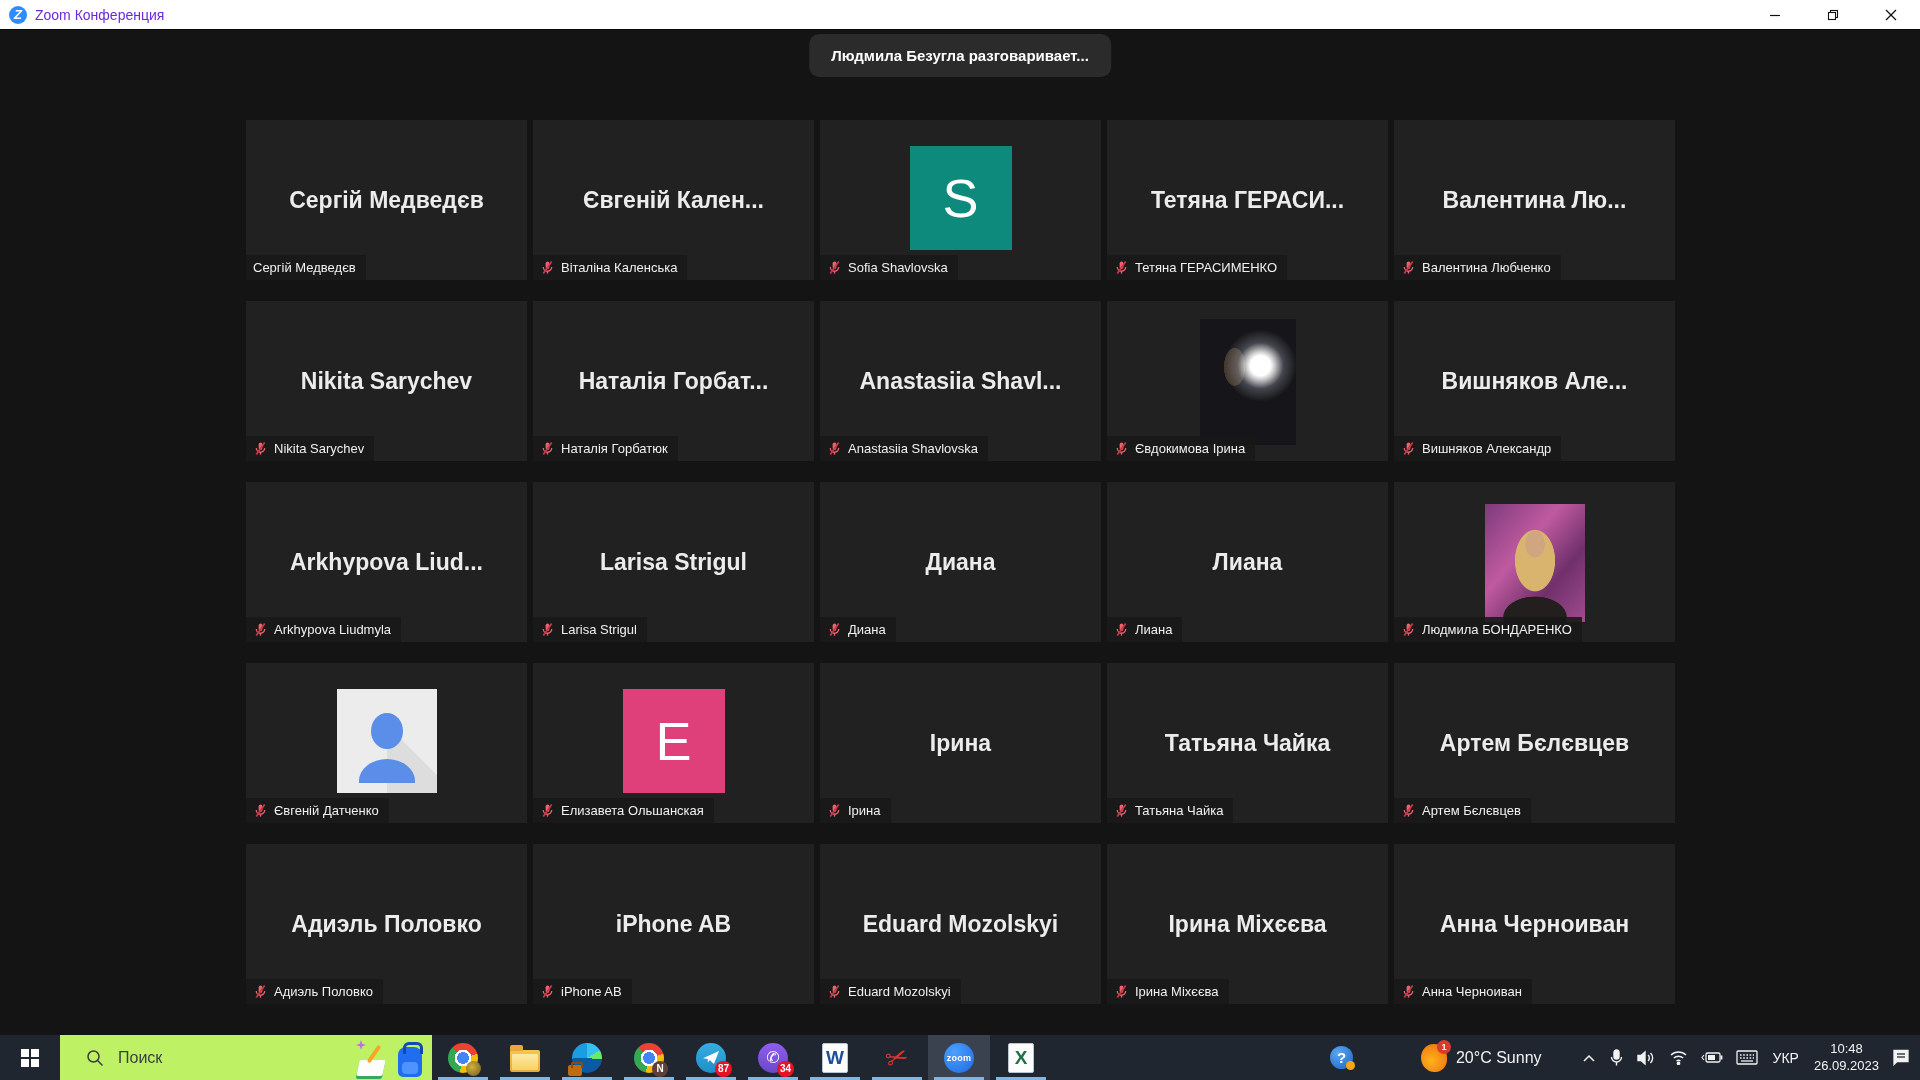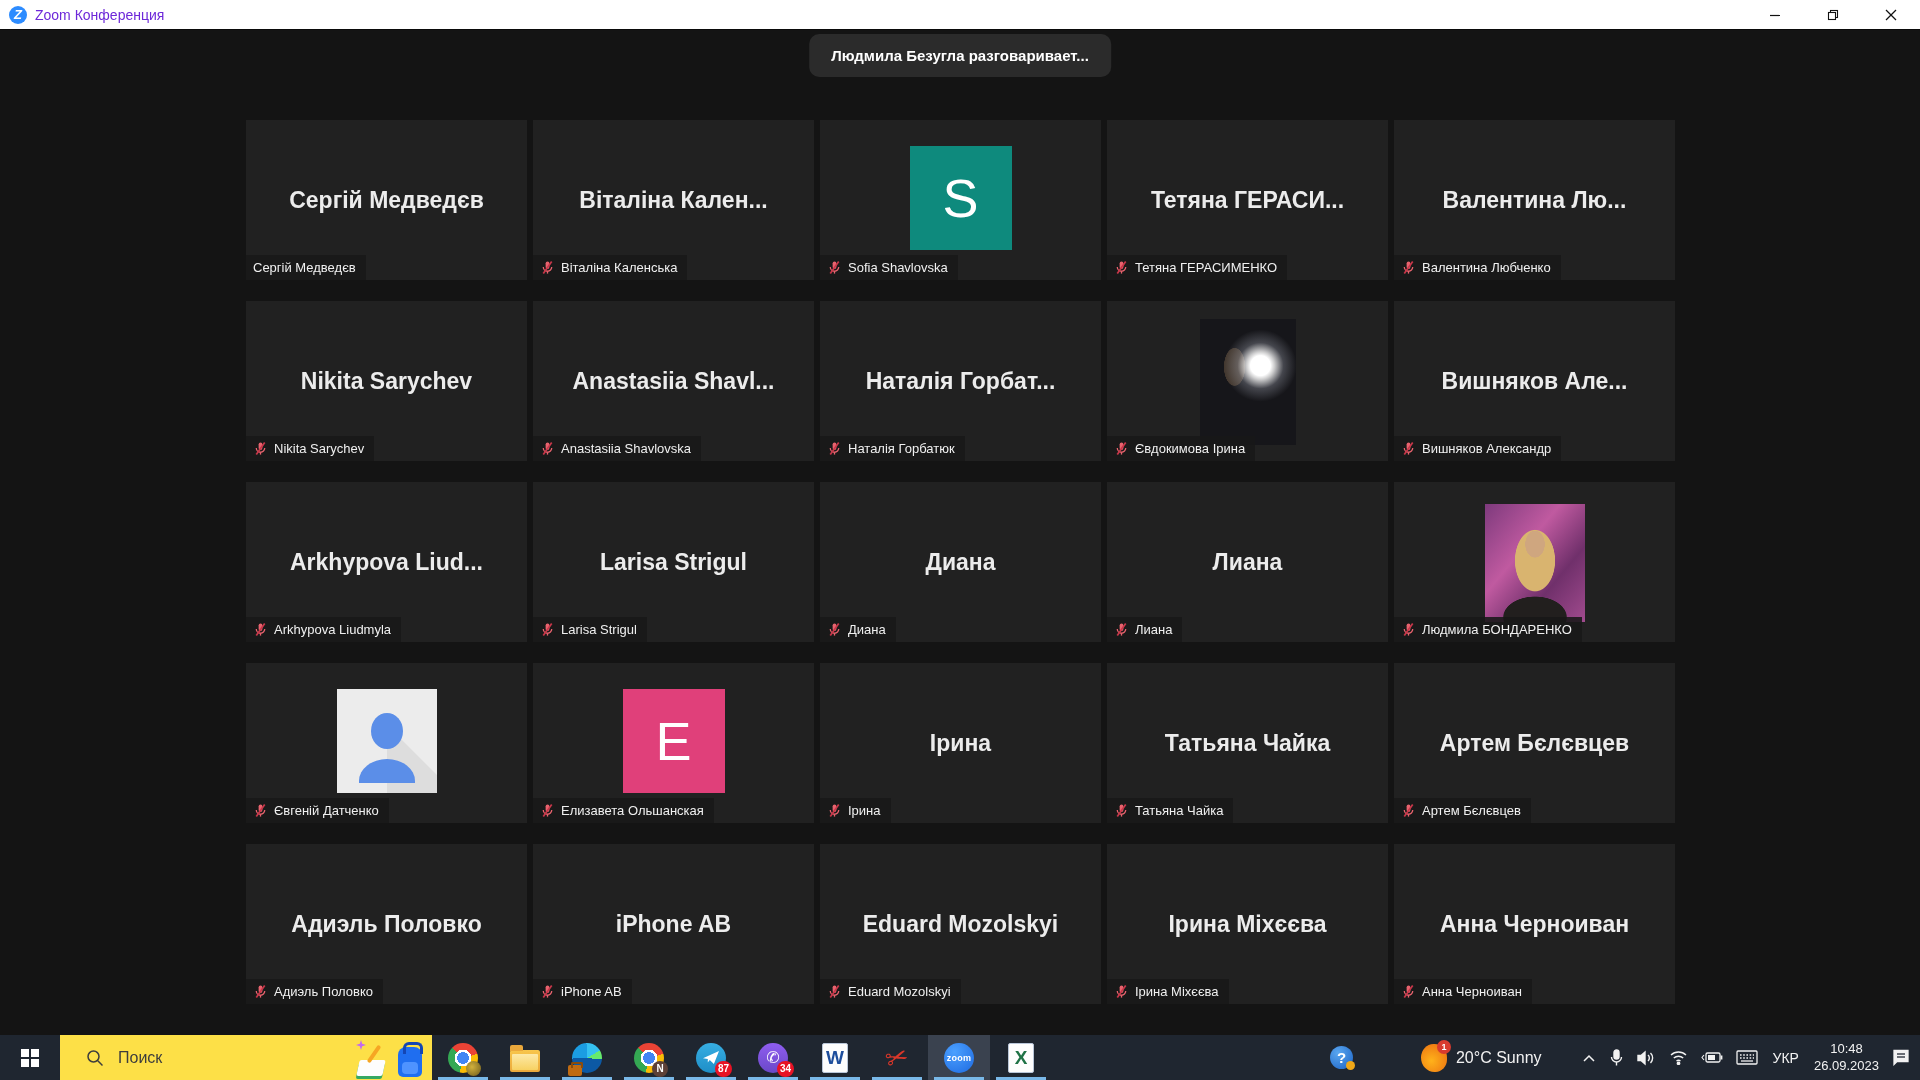--- a/index.html
+++ b/index.html
@@ -61,21 +61,21 @@
               radial-gradient(ellipse 18px 32px at 36% 38%, #43382f 0 58%, transparent 60%),
               #16161a; }
 
   
   .taskbar { position:absolute; bottom:0; left:0; width:1920px; height:45px; background:#1f2630;
              display:flex; align-items:stretch; }
   .start-btn { width:60px; display:flex; align-items:center; justify-content:center; }
   .win-logo { display:grid; grid-template-columns:8px 8px; grid-template-rows:8px 8px; gap:2px; }
   .win-logo span { background:#fff; }
 
-  .search-box { width:372px; background:#fde047; display:flex; align-items:center; position:relative; }
+  .search-box { width:372px; background:#bef264; display:flex; align-items:center; position:relative; }
   .search-box .mag { margin:0 14px 0 26px; }
   .search-box .ph { font-size:16px; color:#3d3d3d; }
   .search-deco { position:absolute; right:6px; bottom:0; width:70px; height:44px; }
   .deco-book { position:absolute; left:2px; bottom:4px; width:26px; height:16px; background:#fdfdfd;
                border-radius:2px; transform:skewX(-12deg); box-shadow:0 3px 0 #35a862; }
   .deco-pencil { position:absolute; left:16px; bottom:16px; width:4px; height:20px; background:#f6a623;
                  transform:rotate(35deg); border-radius:2px; }
   .deco-pack { position:absolute; right:4px; bottom:3px; width:24px; height:30px; background:#1f6ef0;
                border-radius:8px 8px 5px 5px; }
   .deco-pack::before { content:""; position:absolute; left:5px; top:-5px; width:14px; height:9px;
@@ -175,21 +175,21 @@
 <div class="content">
   <div class="toast">Людмила Безугла разговаривает...</div>
   <div class="grid">
       <div class="tile">
         <div class="center-name">Сергій Медведєв</div>
         <div class="nameplate">
           <span class="nm-text">Сергій Медведєв</span>
         </div>
       </div>
       <div class="tile">
-        <div class="center-name">Віталіна Кален...</div>
+        <div class="center-name">Євгеній Кален...</div>
         <div class="nameplate">
           <span style="display: flex;">
             <svg width="15" height="15" viewBox="0 0 16 16">
               <rect x="6" y="1.5" width="4" height="8" rx="2" fill="#e8636e"></rect>
               <path d="M3.5 7.5 a4.5 4.5 0 0 0 9 0" stroke="#e8636e" fill="none" stroke-width="1.4"></path>
               <line x1="8" y1="12" x2="8" y2="14.5" stroke="#e8636e" stroke-width="1.4"></line>
               <line x1="12.5" y1="1.5" x2="3.5" y2="14.5" stroke="#c9374a" stroke-width="1.8"></line>
             </svg>
           </span>
           <span class="nm-text">Віталіна Каленська</span>
@@ -245,45 +245,45 @@
               <rect x="6" y="1.5" width="4" height="8" rx="2" fill="#e8636e"></rect>
               <path d="M3.5 7.5 a4.5 4.5 0 0 0 9 0" stroke="#e8636e" fill="none" stroke-width="1.4"></path>
               <line x1="8" y1="12" x2="8" y2="14.5" stroke="#e8636e" stroke-width="1.4"></line>
               <line x1="12.5" y1="1.5" x2="3.5" y2="14.5" stroke="#c9374a" stroke-width="1.8"></line>
             </svg>
           </span>
           <span class="nm-text">Nikita Sarychev</span>
         </div>
       </div>
       <div class="tile">
+        <div class="center-name">Наталія Горбат...</div>
+        <div class="nameplate">
+          <span style="display: flex;">
+            <svg width="15" height="15" viewBox="0 0 16 16">
+              <rect x="6" y="1.5" width="4" height="8" rx="2" fill="#e8636e"></rect>
+              <path d="M3.5 7.5 a4.5 4.5 0 0 0 9 0" stroke="#e8636e" fill="none" stroke-width="1.4"></path>
+              <line x1="8" y1="12" x2="8" y2="14.5" stroke="#e8636e" stroke-width="1.4"></line>
+              <line x1="12.5" y1="1.5" x2="3.5" y2="14.5" stroke="#c9374a" stroke-width="1.8"></line>
+            </svg>
+          </span>
+          <span class="nm-text">Наталія Горбатюк</span>
+        </div>
+      </div>
+      <div class="tile">
         <div class="center-name">Anastasiia Shavl...</div>
         <div class="nameplate">
           <span style="display: flex;">
             <svg width="15" height="15" viewBox="0 0 16 16">
               <rect x="6" y="1.5" width="4" height="8" rx="2" fill="#e8636e"></rect>
               <path d="M3.5 7.5 a4.5 4.5 0 0 0 9 0" stroke="#e8636e" fill="none" stroke-width="1.4"></path>
               <line x1="8" y1="12" x2="8" y2="14.5" stroke="#e8636e" stroke-width="1.4"></line>
               <line x1="12.5" y1="1.5" x2="3.5" y2="14.5" stroke="#c9374a" stroke-width="1.8"></line>
             </svg>
           </span>
           <span class="nm-text">Anastasiia Shavlovska</span>
-        </div>
-      </div>
-      <div class="tile">
-        <div class="center-name">Наталія Горбат...</div>
-        <div class="nameplate">
-          <span style="display: flex;">
-            <svg width="15" height="15" viewBox="0 0 16 16">
-              <rect x="6" y="1.5" width="4" height="8" rx="2" fill="#e8636e"></rect>
-              <path d="M3.5 7.5 a4.5 4.5 0 0 0 9 0" stroke="#e8636e" fill="none" stroke-width="1.4"></path>
-              <line x1="8" y1="12" x2="8" y2="14.5" stroke="#e8636e" stroke-width="1.4"></line>
-              <line x1="12.5" y1="1.5" x2="3.5" y2="14.5" stroke="#c9374a" stroke-width="1.8"></line>
-            </svg>
-          </span>
-          <span class="nm-text">Наталія Горбатюк</span>
         </div>
       </div>
       <div class="tile">
         <div class="selfie"></div>
         <div class="nameplate">
           <span style="display: flex;">
             <svg width="15" height="15" viewBox="0 0 16 16">
               <rect x="6" y="1.5" width="4" height="8" rx="2" fill="#e8636e"></rect>
               <path d="M3.5 7.5 a4.5 4.5 0 0 0 9 0" stroke="#e8636e" fill="none" stroke-width="1.4"></path>
               <line x1="8" y1="12" x2="8" y2="14.5" stroke="#e8636e" stroke-width="1.4"></line>

